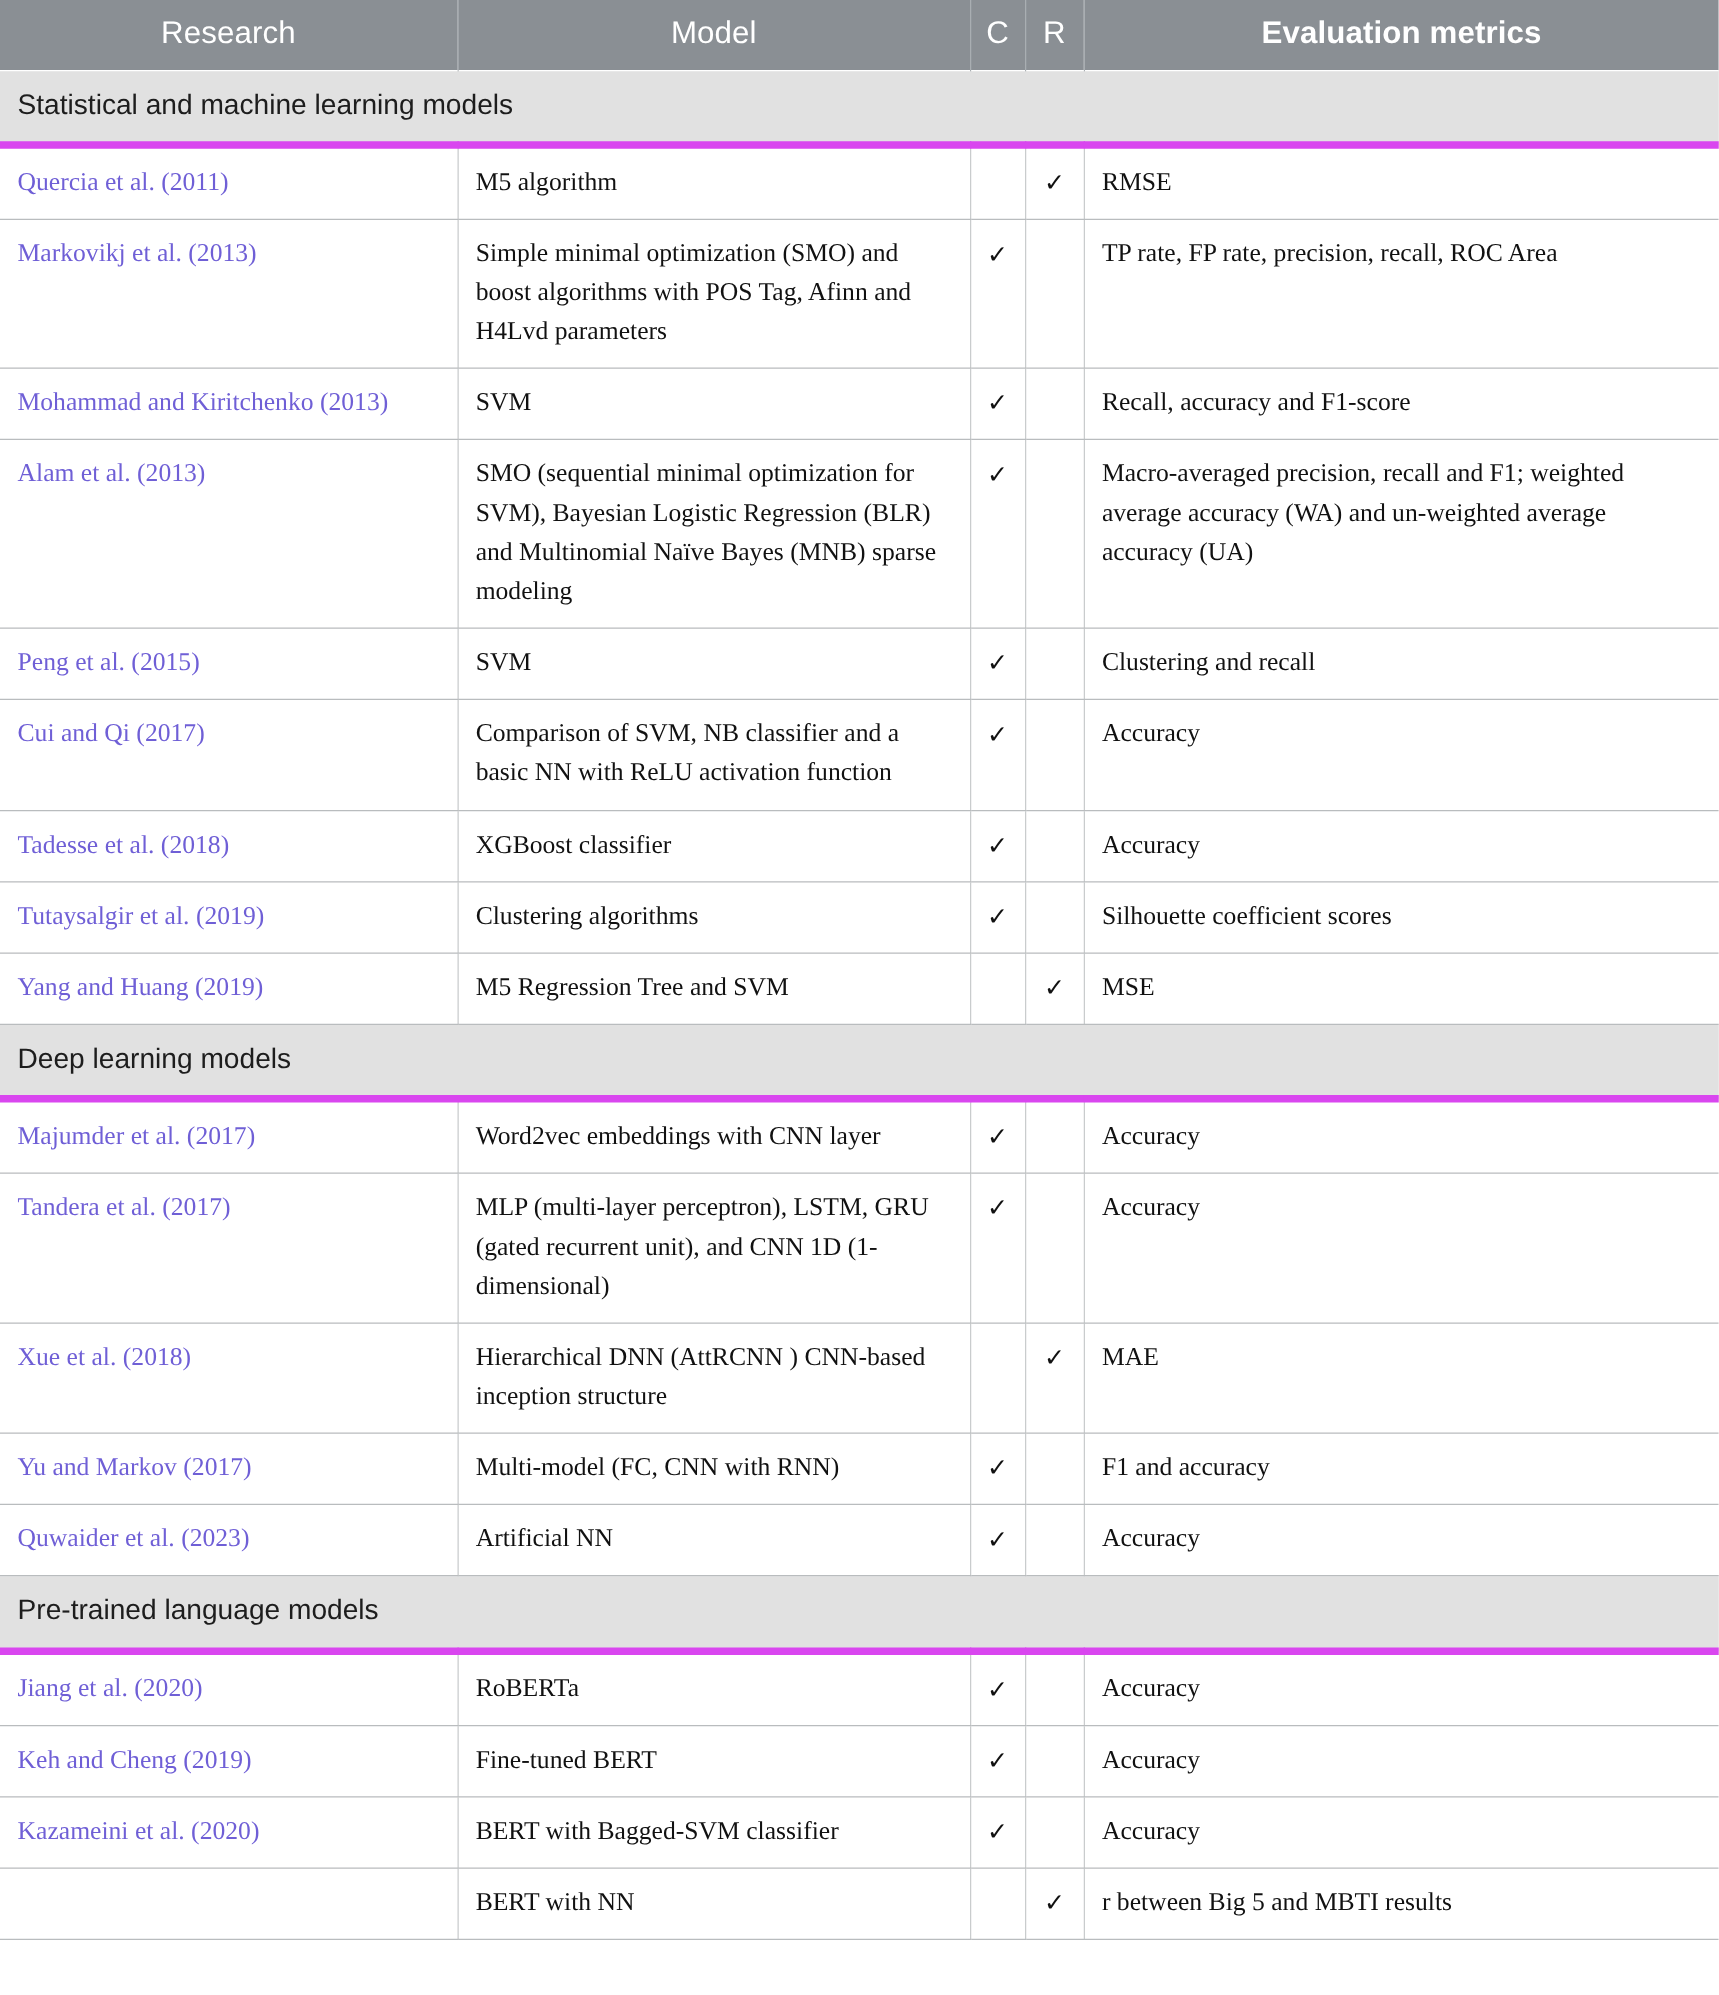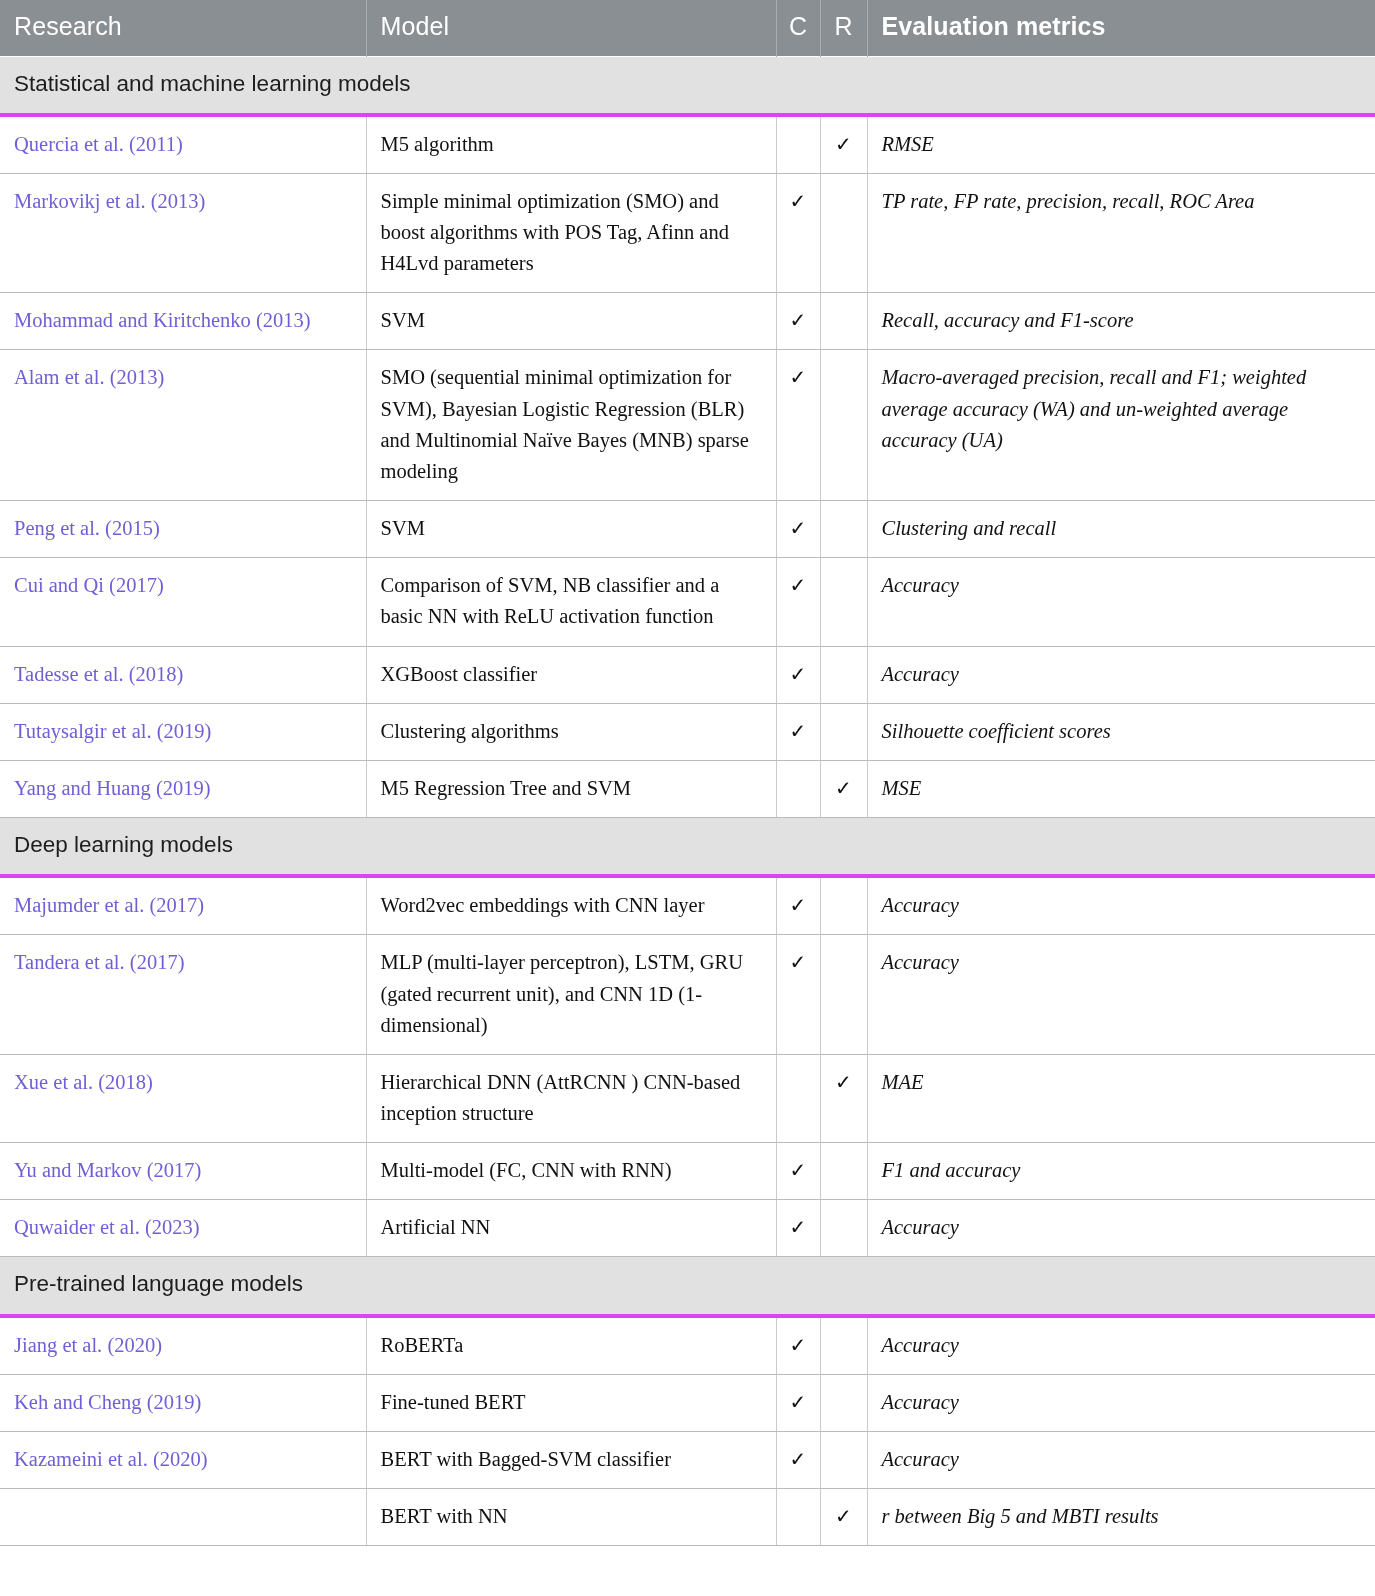--- a/index.html
+++ b/index.html
@@ -28,53 +28,53 @@
   col.c-c        { width: 44px; }
   col.c-r        { width: 47px; }
   col.c-metrics  { width: 508px; }
 
   thead th {
     background: #8a8f94;
     color: #ffffff;
     font-family: "Liberation Sans", "DejaVu Sans", sans-serif;
     font-weight: 400;
     font-size: 25px;
-    text-align: left;
+    text-align: center;
     padding: 10px 14px 12px 14px;
     height: 56px;
     vertical-align: middle;
     border-right: 1px solid #a9aeb2;
     letter-spacing: 0.1px;
   }
   thead th.last { border-right: none; font-weight: bold; }
   thead th.narrow { text-align: center; padding-left: 4px; padding-right: 4px; }
 
   tr.section-row td {
     background: #e1e1e1;
     font-family: "Liberation Sans", "DejaVu Sans", sans-serif;
     font-size: 22.5px;
     font-weight: 400;
     color: #1d1d1d;
     padding: 10px 14px 12px 14px;
     height: 50px;
     vertical-align: middle;
     border-top: 1px solid #ffffff;
-    border-bottom: 4px solid #d946ef;
+    border-bottom: 6px solid #d946ef;
   }
 
   tbody td {
     border-bottom: 1px solid #b9bcbe;
     border-right: 1px solid #c9cccd;
     padding: 12px 14px 13px 14px;
     font-size: 20.5px;
     line-height: 1.52;
     vertical-align: top;
     background: #ffffff;
   }
-  tbody td.metrics { border-right: none; font-style: italic; }
+  tbody td.metrics { border-right: none; }
   tbody td.tick {
     text-align: center;
     padding-left: 2px;
     padding-right: 2px;
     font-family: "DejaVu Sans", sans-serif;
     font-size: 20px;
   }
   tbody tr.data-row td { }
 
   .cite { color: #6f5fd6; text-align: center; }

